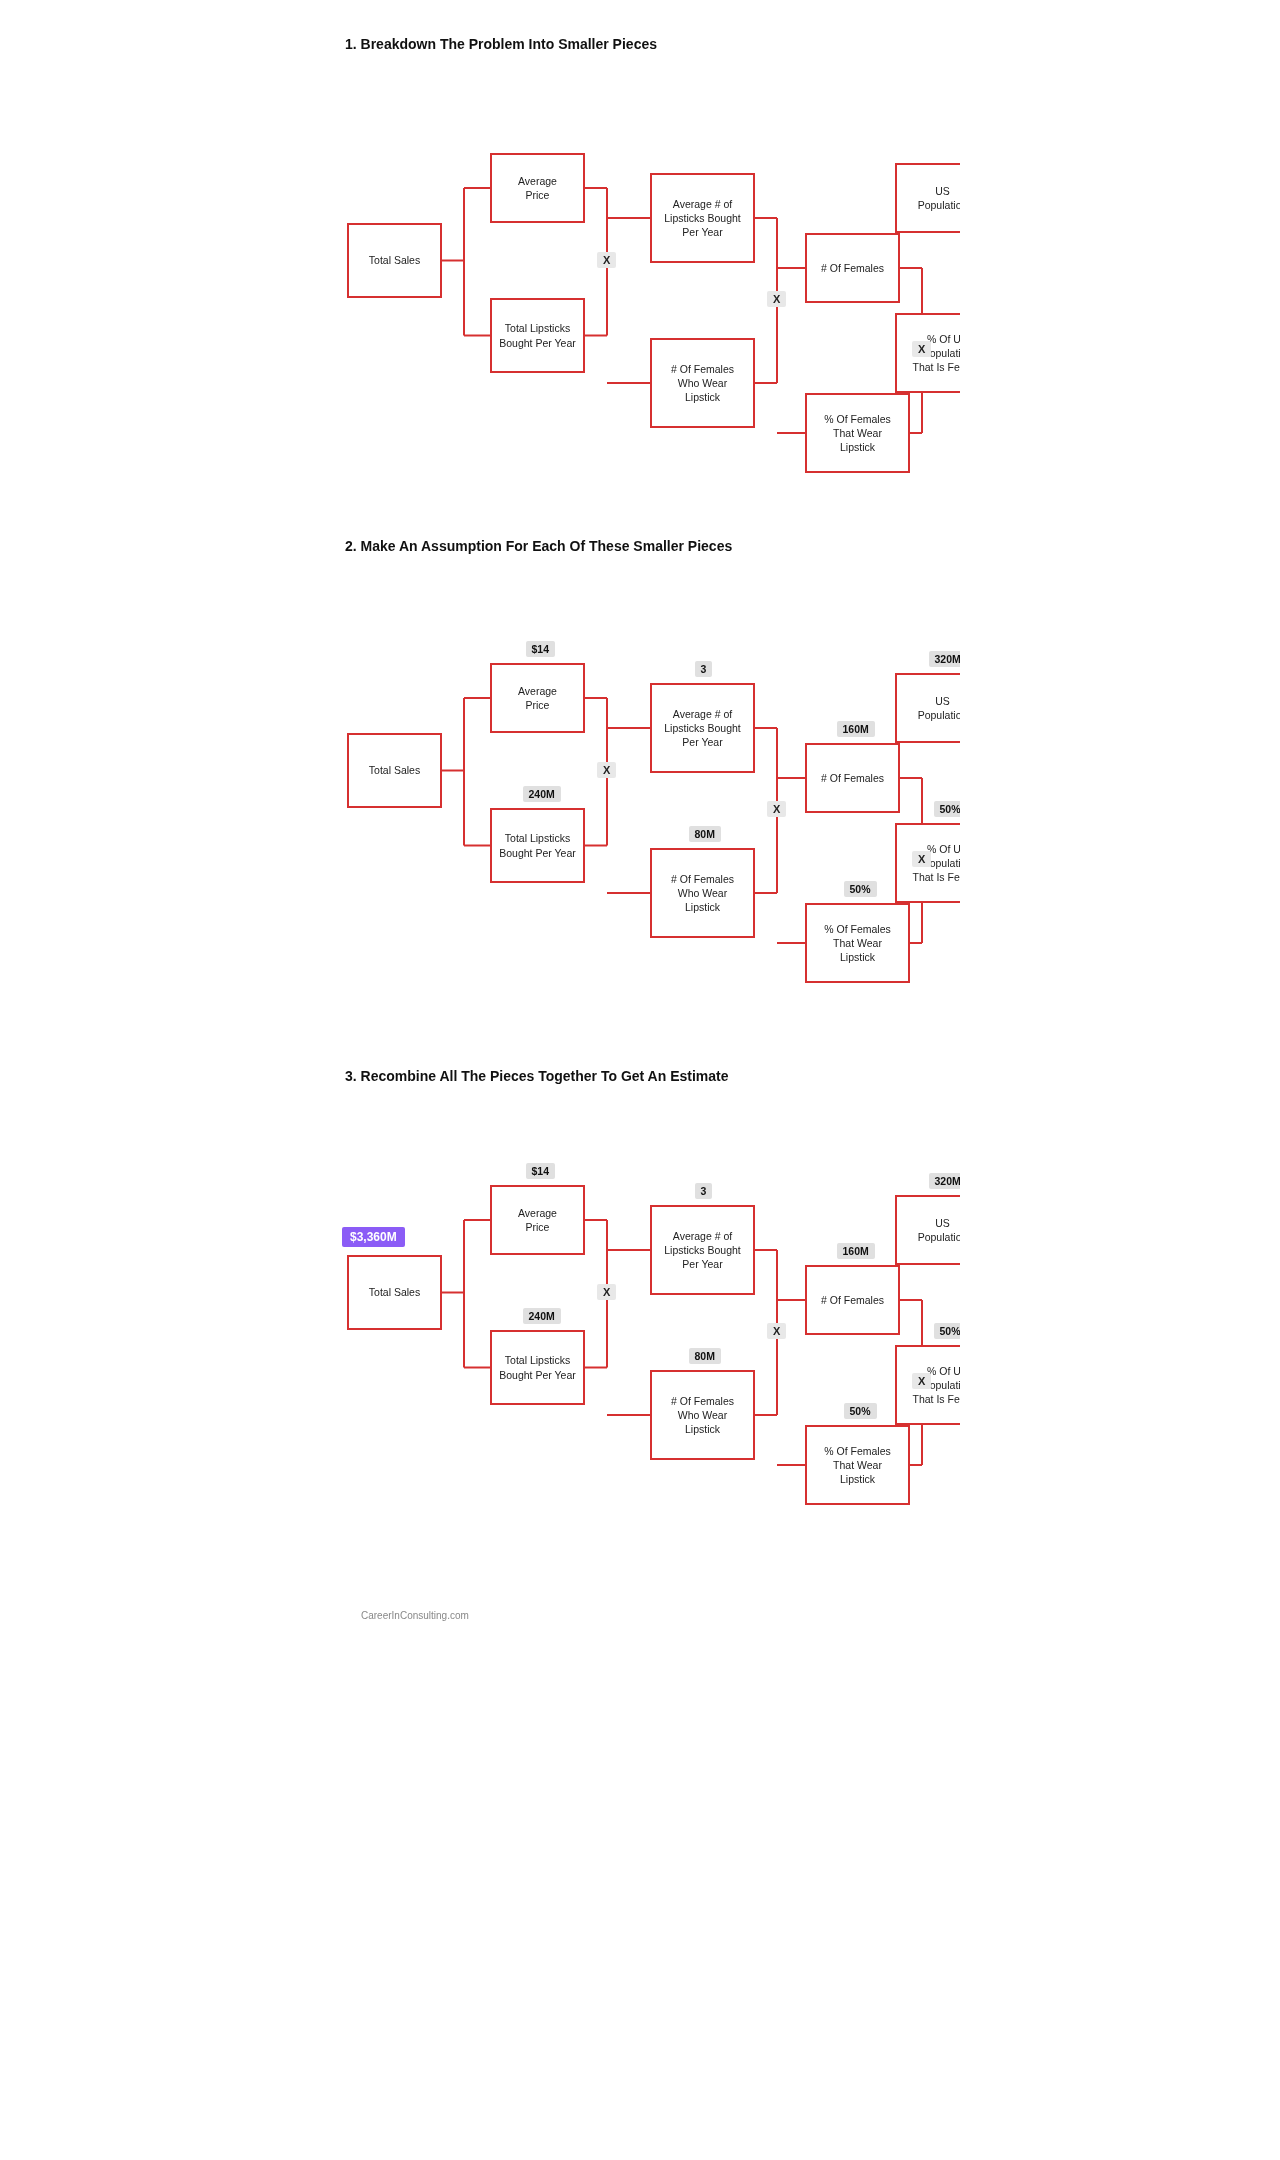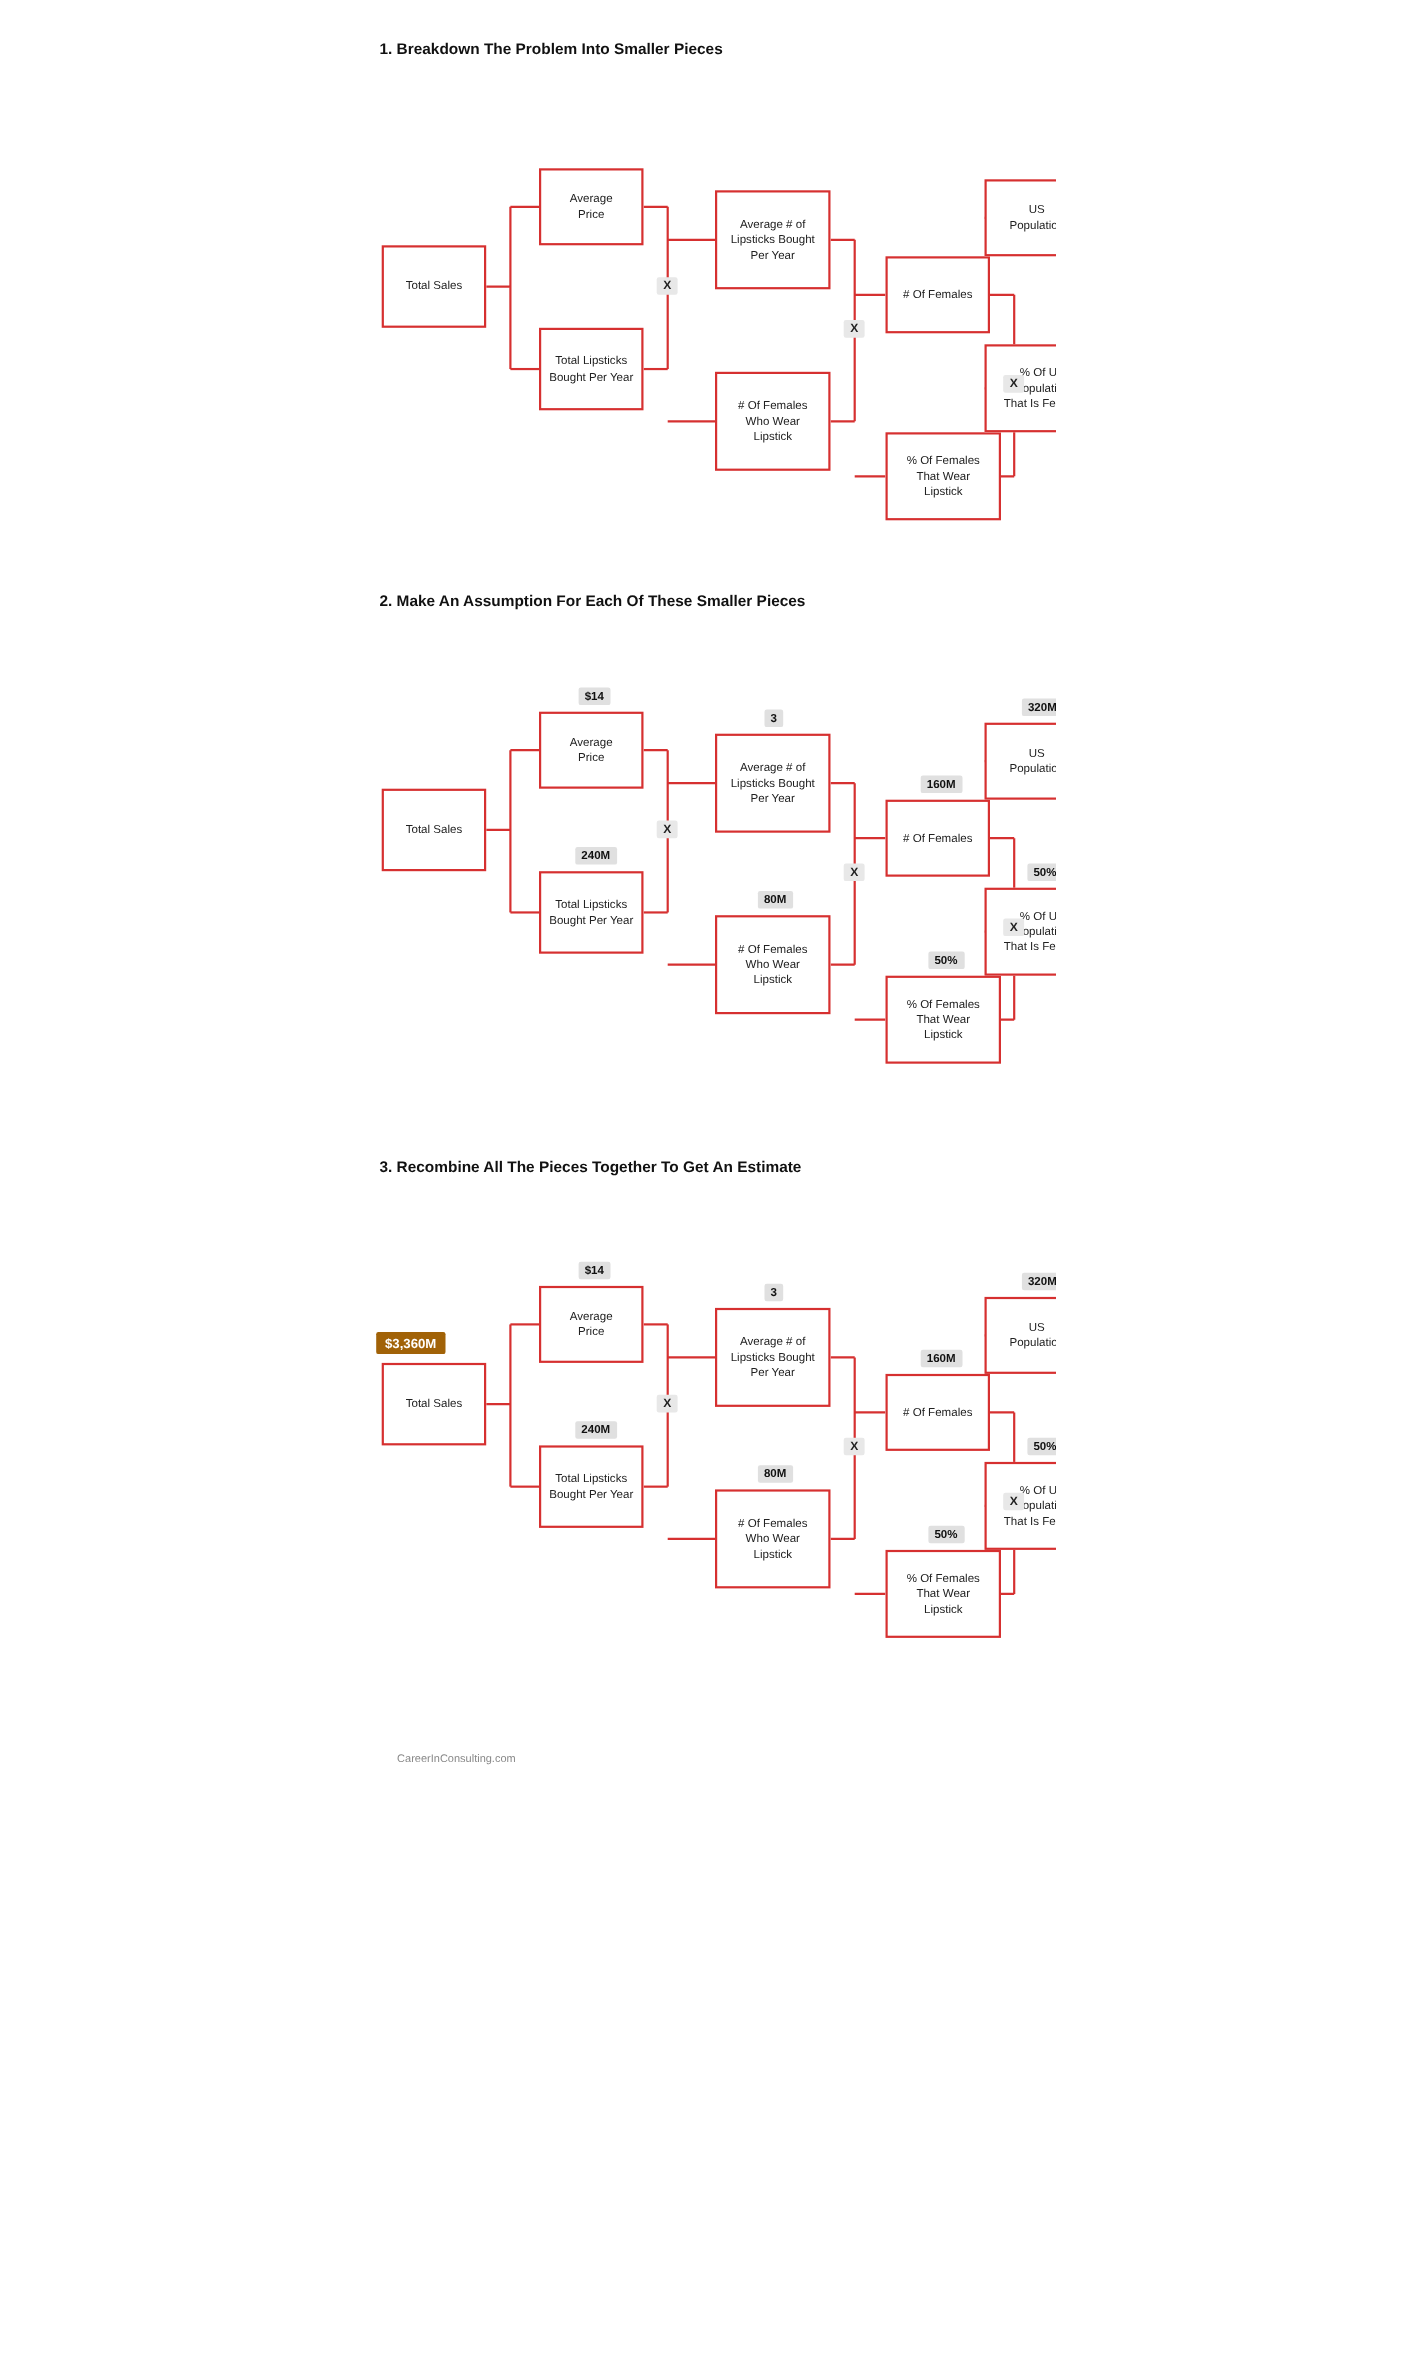--- a/index.html
+++ b/index.html
@@ -43,21 +43,21 @@
     <div style="position: absolute; left: 305px; top: 105px; width: 105px; height: 90px; border: 2px solid rgb(214, 48, 48); background: rgb(255, 255, 255); display: flex; align-items: center; justify-content: center; text-align: center; font-size: 10.5px; line-height: 1.35; color: rgb(34, 34, 34);">Average # of<br>Lipsticks Bought<br>Per Year</div>
     <div style="position: absolute; left: 305px; top: 270px; width: 105px; height: 90px; border: 2px solid rgb(214, 48, 48); background: rgb(255, 255, 255); display: flex; align-items: center; justify-content: center; text-align: center; font-size: 10.5px; line-height: 1.35; color: rgb(34, 34, 34);"># Of Females<br>Who Wear<br>Lipstick</div>
     <div style="position: absolute; left: 460px; top: 165px; width: 95px; height: 70px; border: 2px solid rgb(214, 48, 48); background: rgb(255, 255, 255); display: flex; align-items: center; justify-content: center; text-align: center; font-size: 10.5px; line-height: 1.35; color: rgb(34, 34, 34);"># Of Females</div>
     <div style="position: absolute; left: 460px; top: 325px; width: 105px; height: 80px; border: 2px solid rgb(214, 48, 48); background: rgb(255, 255, 255); display: flex; align-items: center; justify-content: center; text-align: center; font-size: 10.5px; line-height: 1.35; color: rgb(34, 34, 34);">% Of Females<br>That Wear<br>Lipstick</div>
     <div style="position: absolute; left: 550px; top: 95px; width: 95px; height: 70px; border: 2px solid rgb(214, 48, 48); background: rgb(255, 255, 255); display: flex; align-items: center; justify-content: center; text-align: center; font-size: 10.5px; line-height: 1.35; color: rgb(34, 34, 34);">US<br>Population</div>
     <div style="position: absolute; left: 550px; top: 245px; width: 105px; height: 80px; border: 2px solid rgb(214, 48, 48); background: rgb(255, 255, 255); display: flex; align-items: center; justify-content: center; text-align: center; font-size: 10.5px; line-height: 1.35; color: rgb(34, 34, 34);">% Of US<br>Population<br>That Is Female</div>
     <div style="position: absolute; left: 252px; top: 183.75px; background: rgb(232, 232, 232); font-size: 11px; font-weight: bold; padding: 2px 6px; border-radius: 2px; color: rgb(34, 34, 34);">X</div>
     <div style="position: absolute; left: 422px; top: 222.5px; background: rgb(232, 232, 232); font-size: 11px; font-weight: bold; padding: 2px 6px; border-radius: 2px; color: rgb(34, 34, 34);">X</div>
     <div style="position: absolute; left: 567px; top: 272.5px; background: rgb(232, 232, 232); font-size: 11px; font-weight: bold; padding: 2px 6px; border-radius: 2px; color: rgb(34, 34, 34);">X</div>
   </div>
-<div style="font-size: 14px; font-weight: bold; color: rgb(17, 17, 17); margin-bottom: 8px; margin-top: 20px;">2. Make An Assumption For Each Of These Smaller Pieces</div>
+<div style="font-size: 14px; font-weight: bold; color: rgb(17, 17, 17); margin-bottom: 24px; margin-top: 20px;">2. Make An Assumption For Each Of These Smaller Pieces</div>
 <div style="position: relative; width: 580px; height: 460px; margin-bottom: 30px;">
     <svg viewBox="0 0 580 440" style="position: absolute; top: 0px; left: 0px; width: 580px; height: 440px; pointer-events: none;">
       <line x1="97" y1="192.5" x2="119" y2="192.5" stroke="#d63030" stroke-width="2"></line>
       <line x1="119" y1="120" x2="119" y2="267.5" stroke="#d63030" stroke-width="2"></line>
       <line x1="119" y1="120" x2="145" y2="120" stroke="#d63030" stroke-width="2"></line>
       <line x1="119" y1="267.5" x2="145" y2="267.5" stroke="#d63030" stroke-width="2"></line>
       <line x1="240" y1="120" x2="262" y2="120" stroke="#d63030" stroke-width="2"></line>
       <line x1="240" y1="267.5" x2="262" y2="267.5" stroke="#d63030" stroke-width="2"></line>
       <line x1="262" y1="120" x2="262" y2="267.5" stroke="#d63030" stroke-width="2"></line>
       <line x1="262" y1="150" x2="305" y2="150" stroke="#d63030" stroke-width="2"></line>
@@ -122,21 +122,21 @@
     <div style="position: absolute; left: 145px; top: 230px; width: 95px; height: 75px; border: 2px solid rgb(214, 48, 48); background: rgb(255, 255, 255); display: flex; align-items: center; justify-content: center; text-align: center; font-size: 10.5px; line-height: 1.35; color: rgb(34, 34, 34);">Total Lipsticks<br>Bought Per Year</div>
     <div style="position: absolute; left: 305px; top: 105px; width: 105px; height: 90px; border: 2px solid rgb(214, 48, 48); background: rgb(255, 255, 255); display: flex; align-items: center; justify-content: center; text-align: center; font-size: 10.5px; line-height: 1.35; color: rgb(34, 34, 34);">Average # of<br>Lipsticks Bought<br>Per Year</div>
     <div style="position: absolute; left: 305px; top: 270px; width: 105px; height: 90px; border: 2px solid rgb(214, 48, 48); background: rgb(255, 255, 255); display: flex; align-items: center; justify-content: center; text-align: center; font-size: 10.5px; line-height: 1.35; color: rgb(34, 34, 34);"># Of Females<br>Who Wear<br>Lipstick</div>
     <div style="position: absolute; left: 460px; top: 165px; width: 95px; height: 70px; border: 2px solid rgb(214, 48, 48); background: rgb(255, 255, 255); display: flex; align-items: center; justify-content: center; text-align: center; font-size: 10.5px; line-height: 1.35; color: rgb(34, 34, 34);"># Of Females</div>
     <div style="position: absolute; left: 460px; top: 325px; width: 105px; height: 80px; border: 2px solid rgb(214, 48, 48); background: rgb(255, 255, 255); display: flex; align-items: center; justify-content: center; text-align: center; font-size: 10.5px; line-height: 1.35; color: rgb(34, 34, 34);">% Of Females<br>That Wear<br>Lipstick</div>
     <div style="position: absolute; left: 550px; top: 95px; width: 95px; height: 70px; border: 2px solid rgb(214, 48, 48); background: rgb(255, 255, 255); display: flex; align-items: center; justify-content: center; text-align: center; font-size: 10.5px; line-height: 1.35; color: rgb(34, 34, 34);">US<br>Population</div>
     <div style="position: absolute; left: 550px; top: 245px; width: 105px; height: 80px; border: 2px solid rgb(214, 48, 48); background: rgb(255, 255, 255); display: flex; align-items: center; justify-content: center; text-align: center; font-size: 10.5px; line-height: 1.35; color: rgb(34, 34, 34);">% Of US<br>Population<br>That Is Female</div>
     <div style="position: absolute; left: 252px; top: 183.75px; background: rgb(232, 232, 232); font-size: 11px; font-weight: bold; padding: 2px 6px; border-radius: 2px; color: rgb(34, 34, 34);">X</div>
     <div style="position: absolute; left: 422px; top: 222.5px; background: rgb(232, 232, 232); font-size: 11px; font-weight: bold; padding: 2px 6px; border-radius: 2px; color: rgb(34, 34, 34);">X</div>
     <div style="position: absolute; left: 567px; top: 272.5px; background: rgb(232, 232, 232); font-size: 11px; font-weight: bold; padding: 2px 6px; border-radius: 2px; color: rgb(34, 34, 34);">X</div>
-    <div style="position: absolute; left: -3px; top: 127px; font-weight: bold; border-radius: 2px; white-space: nowrap; background: #a16207; color: rgb(255, 255, 255); font-size: 12px; padding: 3px 8px;">$3,360M</div>
+    <div style="position: absolute; left: -3px; top: 127px; font-weight: bold; border-radius: 2px; white-space: nowrap; background: #8b5cf6; color: rgb(255, 255, 255); font-size: 12px; padding: 3px 8px;">$3,360M</div>
     <div style="position: absolute; left: 180.5px; top: 63px; background: rgb(224, 224, 224); font-size: 10.5px; font-weight: bold; padding: 2px 6px; border-radius: 2px; color: rgb(17, 17, 17); white-space: nowrap;">$14</div>
     <div style="position: absolute; left: 177.5px; top: 208px; background: rgb(224, 224, 224); font-size: 10.5px; font-weight: bold; padding: 2px 6px; border-radius: 2px; color: rgb(17, 17, 17); white-space: nowrap;">240M</div>
     <div style="position: absolute; left: 349.5px; top: 83px; background: rgb(224, 224, 224); font-size: 10.5px; font-weight: bold; padding: 2px 6px; border-radius: 2px; color: rgb(17, 17, 17); white-space: nowrap;">3</div>
     <div style="position: absolute; left: 343.5px; top: 248px; background: rgb(224, 224, 224); font-size: 10.5px; font-weight: bold; padding: 2px 6px; border-radius: 2px; color: rgb(17, 17, 17); white-space: nowrap;">80M</div>
     <div style="position: absolute; left: 491.5px; top: 143px; background: rgb(224, 224, 224); font-size: 10.5px; font-weight: bold; padding: 2px 6px; border-radius: 2px; color: rgb(17, 17, 17); white-space: nowrap;">160M</div>
     <div style="position: absolute; left: 498.5px; top: 303px; background: rgb(224, 224, 224); font-size: 10.5px; font-weight: bold; padding: 2px 6px; border-radius: 2px; color: rgb(17, 17, 17); white-space: nowrap;">50%</div>
     <div style="position: absolute; left: 583.5px; top: 73px; background: rgb(224, 224, 224); font-size: 10.5px; font-weight: bold; padding: 2px 6px; border-radius: 2px; color: rgb(17, 17, 17); white-space: nowrap;">320M</div>
     <div style="position: absolute; left: 588.5px; top: 223px; background: rgb(224, 224, 224); font-size: 10.5px; font-weight: bold; padding: 2px 6px; border-radius: 2px; color: rgb(17, 17, 17); white-space: nowrap;">50%</div>
   </div>
 <div style="font-size: 10px; color: rgb(136, 136, 136); margin-top: 10px; margin-left: 16px;">CareerInConsulting.com</div>

